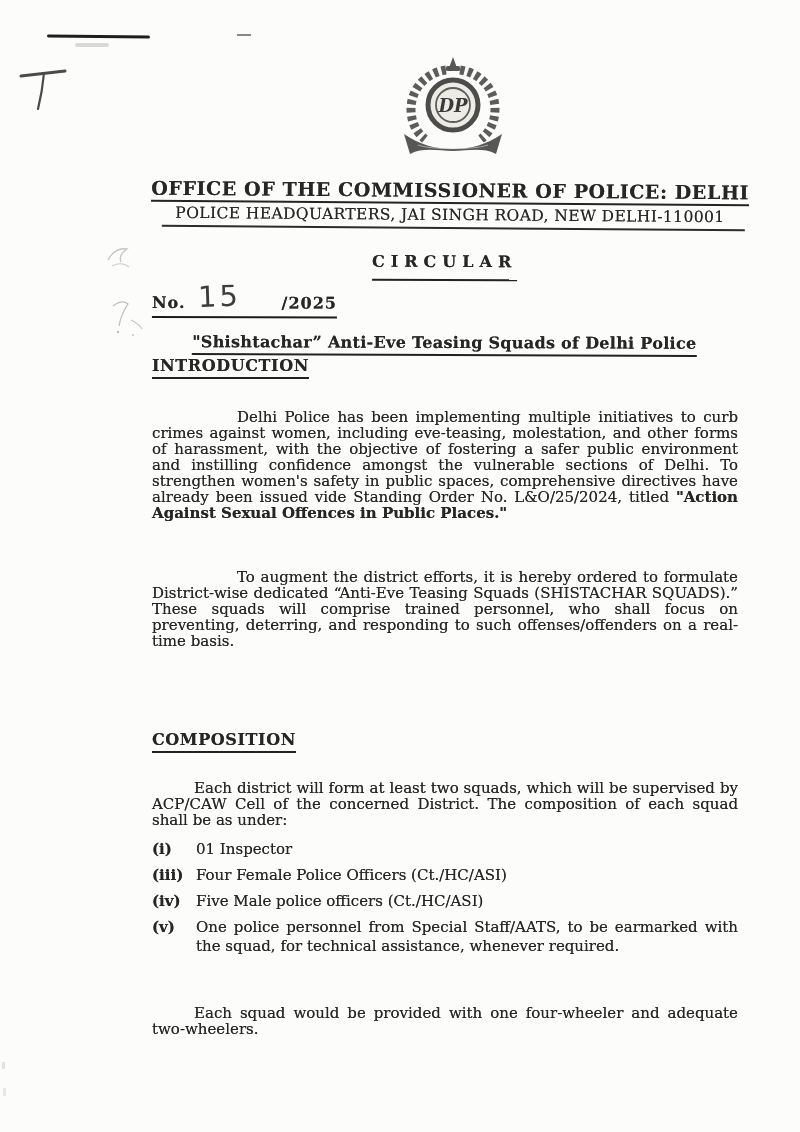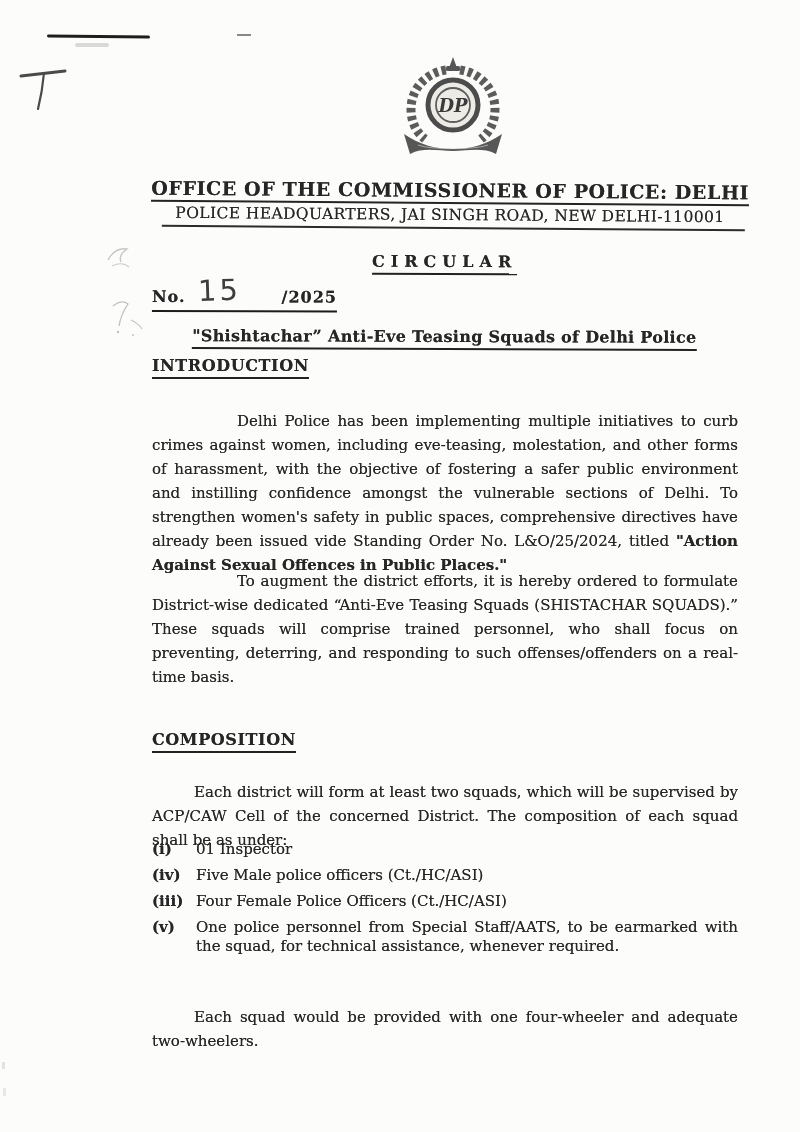--- a/index.html
+++ b/index.html
@@ -25,40 +25,40 @@
   .header-block{left:150px;top:179px;width:600px;text-align:center;transform:rotate(.45deg);}
   .office-line{display:inline-block;font-weight:bold;font-size:19px;letter-spacing:.6px;
     border-bottom:2.5px solid #242424;padding-bottom:1px;white-space:nowrap;}
   .address-line{font-size:15.5px;letter-spacing:.4px;margin-top:2px;white-space:nowrap;}
   .header-rule{margin-top:3px;margin-left:12px;width:583px;border-bottom:2px solid #2b2b2b;}
 
   
   .circ-block{left:152px;top:252px;width:585px;transform:rotate(.2deg);}
   .circ-heading-row{text-align:center;}
   .circ-heading{display:inline-block;font-weight:bold;font-size:16px;letter-spacing:6px;
-    border-bottom:2px solid #222;padding-bottom:2px;}
+    border-bottom:2px solid #222;padding-bottom:8px;}
   .no-line{position:relative;margin-top:13px;display:inline-block;
     border-bottom:2.5px solid #1c1c1c;padding-bottom:4px;}
   .no-label{font-weight:bold;font-size:16px;letter-spacing:1px;}
   .no-gap{display:inline-block;width:96px;}
   .no-year{font-weight:bold;font-size:16px;letter-spacing:1px;}
   .hand-15{position:absolute;left:46px;top:-14px;font-size:29px;color:#3d3d3d;
     font-family:"DejaVu Sans","Liberation Sans",sans-serif;font-weight:normal;
     letter-spacing:3px;transform:rotate(-2deg);text-shadow:none;}
   .circ-title-row{text-align:center;margin-top:14px;}
   .circ-title{display:inline-block;font-weight:bold;font-size:16px;letter-spacing:.3px;
     border-bottom:2.5px solid #222;padding-bottom:2px;}
 
   
   .sec-heading{font-weight:bold;font-size:16px;letter-spacing:.6px;}
   .sec-heading span{border-bottom:2.5px solid #222;padding-bottom:2px;display:inline-block;}
   .intro-heading{left:152px;top:356px;}
   .comp-heading{left:152px;top:730px;}
 
-  .para{left:152px;width:586px;font-size:15px;line-height:24px;
+  .para{left:152px;width:586px;font-size:15px;line-height:16px;
     text-align:justify;text-justify:inter-word;}
   .p1{top:394px;text-indent:85px;}
   .p2{top:554px;text-indent:85px;}
   .p3{top:660px;text-indent:85px;}
   .c1{top:765px;text-indent:42px;}
   .c2{top:990px;text-indent:42px;}
 
   .rlist{left:152px;top:840px;width:586px;}
   .rlist-row{display:flex;margin-bottom:7.5px;font-size:15px;line-height:18.5px;}
   .rlist-num{flex:0 0 44px;font-weight:bold;}
@@ -145,26 +145,26 @@
   </div>
 
   <p class="abs para c1 ink">Each district will form at least two squads, which will be supervised by ACP/CAW Cell of the concerned District. The composition of each squad shall be as under:</p>
 
   <div class="abs rlist">
     <div class="rlist-row">
       <span class="rlist-num ink">(i)</span>
       <span class="rlist-text ink">01 Inspector</span>
     </div>
     <div class="rlist-row">
+      <span class="rlist-num ink">(iii)</span>
+      <span class="rlist-text ink">Four Female Police Officers (Ct./HC/ASI)</span>
+    </div>
+    <div class="rlist-row">
       <span class="rlist-num ink">(iv)</span>
       <span class="rlist-text ink">Five Male police officers (Ct./HC/ASI)</span>
-    </div>
-    <div class="rlist-row">
-      <span class="rlist-num ink">(iii)</span>
-      <span class="rlist-text ink">Four Female Police Officers (Ct./HC/ASI)</span>
     </div>
     <div class="rlist-row">
       <span class="rlist-num ink">(v)</span>
       <span class="rlist-text ink">One police personnel from Special Staff/AATS, to be earmarked with the squad, for technical assistance, whenever required.</span>
     </div>
   </div>
 
   <p class="abs para c2 ink">Each squad would be provided with one four-wheeler and adequate two-wheelers.</p>
 
 </div>

